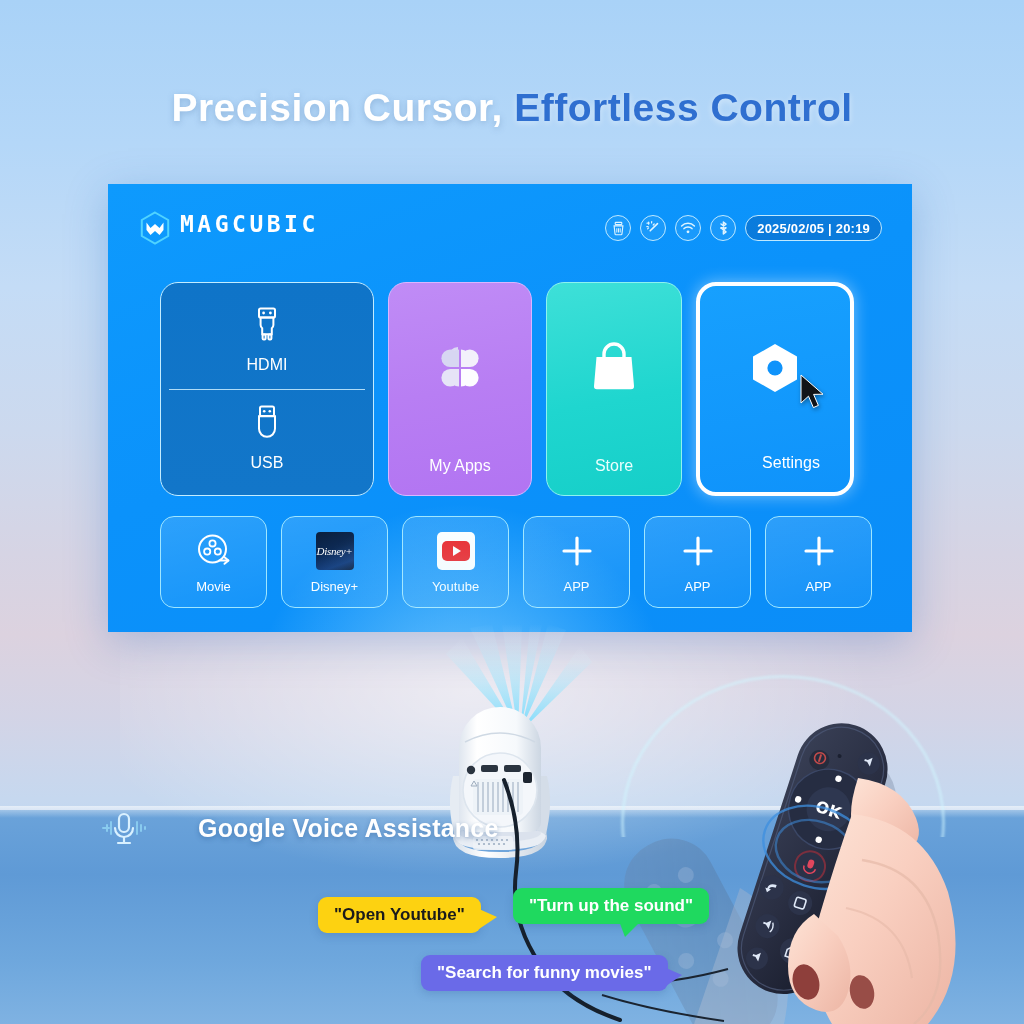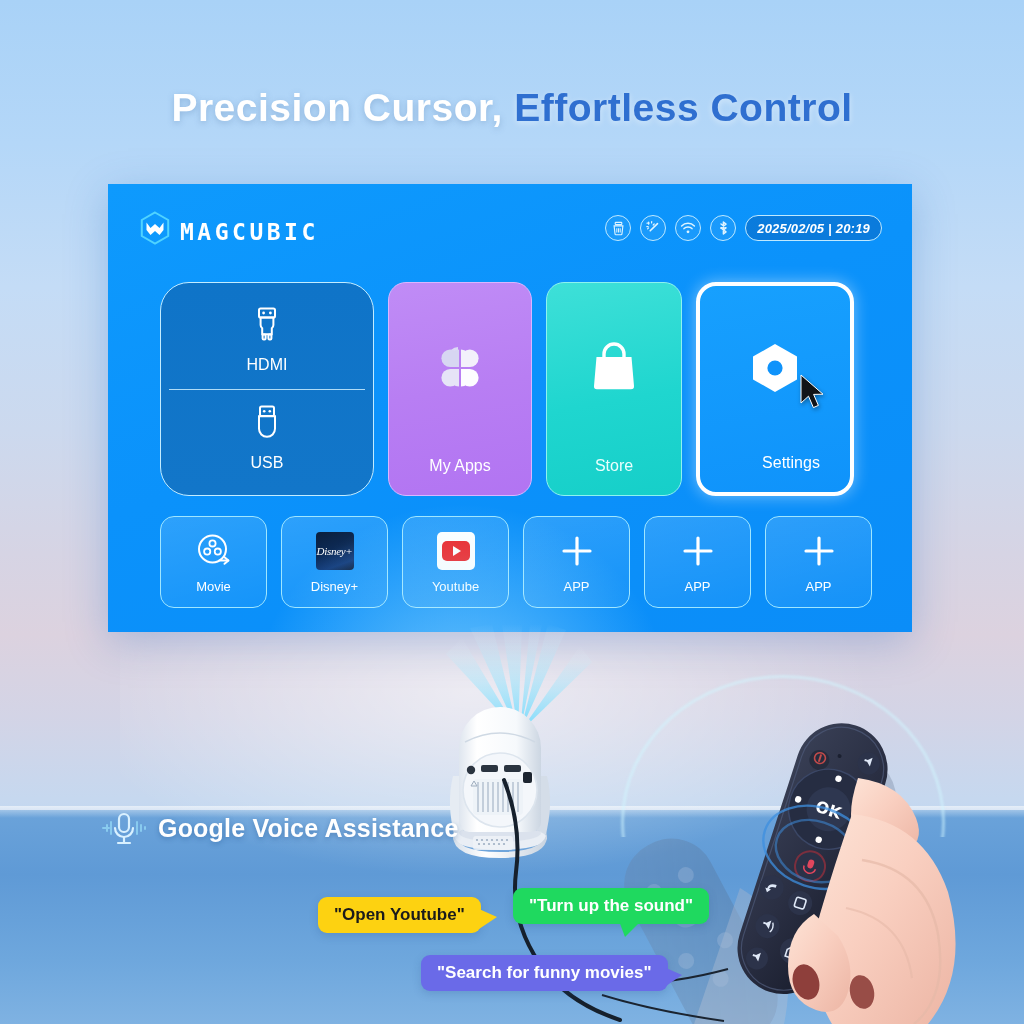--- a/index.html
+++ b/index.html
@@ -62,27 +62,27 @@
     transform: translateX(-50%);
     background: radial-gradient(ellipse at 50% 100%, rgba(190,240,255,.55), rgba(190,240,255,0) 70%);
     pointer-events: none;
   }
 
   
   #screen-header {
     position: absolute; left: 32px; right: 30px; top: 24px; height: 40px;
     display: flex; align-items: center; justify-content: space-between;
   }
-  #logo { display: flex; align-items: flex-end; gap: 10px; }
+  #logo { display: flex; align-items: flex-start; gap: 10px; }
   .logo-mark { width: 30px; height: 34px; display: block; }
   #logo-text {
     color: #ffffff; font-size: 23px; font-weight: bold;
     letter-spacing: 3.5px; font-family: "DejaVu Sans Mono", monospace;
   }
-  #status-bar { display: flex; align-items: flex-end; gap: 9px; font-style: italic; }
+  #status-bar { display: flex; align-items: flex-end; gap: 9px; }
   .status-icon {
     width: 26px; height: 26px; border-radius: 50%;
     border: 1.6px solid #bfe9ff; display: flex; align-items: center; justify-content: center;
     background: rgba(255,255,255,.06);
   }
   .status-icon svg { display: block; }
   #clock-pill {
     height: 26px; padding: 0 11px; border-radius: 13px;
     border: 1.6px solid #bfe9ff; background: rgba(10,70,150,.30);
     display: flex; align-items: center; color: #ffffff;
@@ -95,21 +95,21 @@
     display: flex; gap: 14px;
   }
   .big-tile {
     border-radius: 18px; position: relative;
     display: flex; flex-direction: column; align-items: center; justify-content: flex-end;
     padding-bottom: 20px;
     text-align: center;
   }
   #tile-io {
     width: 214px; background: linear-gradient(180deg,#0f74c8 0%,#1276c9 100%);
-    border: 1.6px solid #c3ecff; border-radius: 29px;
+    border: 1.6px solid #c3ecff; border-radius: 18px;
     display: flex; flex-direction: column; padding: 8px;
   }
   .io-half {
     flex: 1; display: flex; flex-direction: column; align-items: center; justify-content: center; gap: 12px;
   }
   .io-half + .io-half { border-top: 1.4px solid rgba(205,238,255,.85); }
   .io-label { color: #ffffff; font-size: 16px; }
   #tile-myapps {
     width: 144px; background: linear-gradient(170deg,#c08cf6 0%,#b87ef3 50%,#b274f2 100%);
     border: 1.4px solid #d9b6ff;
@@ -179,20 +179,21 @@
   #projector { position: absolute; left: 437px; top: 690px; width: 126px; height: 175px; z-index: 4; }
   #cable { position: absolute; left: 500px; top: 770px; width: 260px; height: 254px; z-index: 4; pointer-events: none; }
 
   
   #voice-row {
     position: absolute; left: 100px; top: 808px; display: flex; align-items: center; gap: 10px; z-index: 6;
   }
   #voice-text {
     color: #ffffff; font-size: 25px; font-weight: bold; letter-spacing: .2px;
     text-shadow: 0 2px 5px rgba(40,90,150,.45);
+    margin-left: 40px;
   }
 
   
   #hand-scene { position: absolute; left: 600px; top: 660px; width: 424px; height: 364px; z-index: 5; }
   #arc-glow {
     position: absolute; left: 618px; top: 672px; width: 330px; height: 300px;
     border-radius: 50%;
     border: 3px solid rgba(255,255,255,.0);
     box-shadow: inset 0 0 0 3px rgba(210,245,255,.55);
     clip-path: polygon(0 0, 100% 0, 100% 55%, 0 55%);

